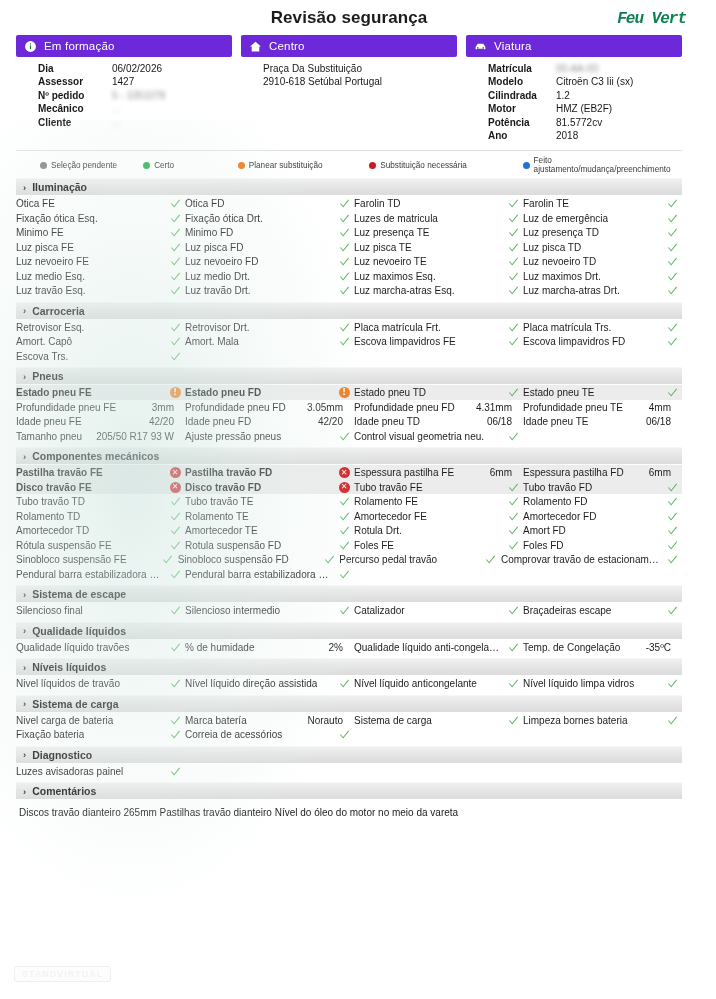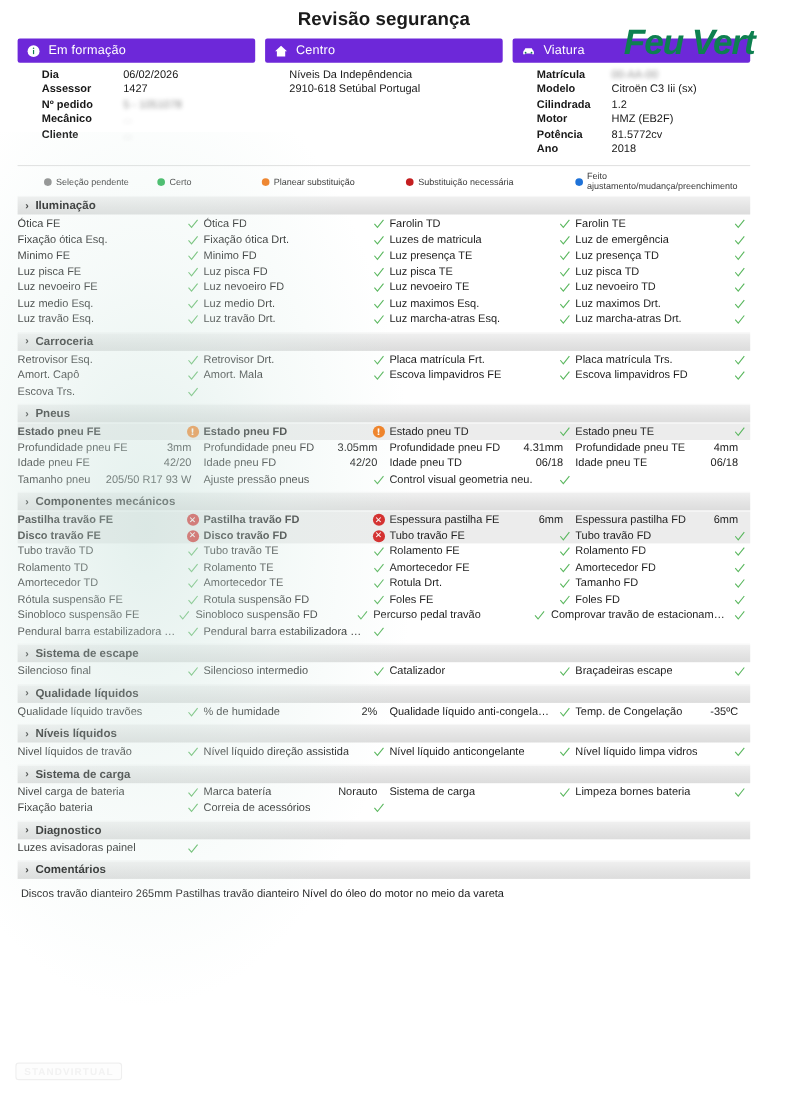--- a/index.html
+++ b/index.html
@@ -17,23 +17,23 @@
     background: radial-gradient(ellipse at 35% 45%, rgba(205,228,222,.55) 0%, rgba(222,238,233,.30) 38%, rgba(255,255,255,0) 70%);
     pointer-events: none;
   }
 
   
   .doc-title {
     text-align: center; font-size: 17px; font-weight: bold; color: #1b1b1b;
     padding-top: 8px; letter-spacing: .1px;
   }
   .logo {
-    position: absolute; right: 12px; top: 20px;
-    font-size: 32px; font-weight: bold; font-style: italic; color: #0e8050;
-    letter-spacing: -1px; font-family: Liberation Sans, sans-serif;
+    position: absolute; right: 12px; top: 10px;
+    font-size: 16px; font-weight: bold; font-style: italic; color: #0e8050;
+    letter-spacing: -1px; font-family: Liberation Mono, monospace;
   }
 
   .cards { display: flex; gap: 9px; padding: 7px 16px 0 16px; }
   .card { flex: 1 1 0; min-width: 0; }
   .card-head {
     background: #6d28d9; color: #fff; height: 22px;
     display: flex; align-items: center; gap: 7px; padding: 0 8px;
     font-size: 11.5px; border-radius: 2px;
   }
   .card-head .ttl { font-weight: normal; letter-spacing: .2px; }
@@ -154,21 +154,21 @@
     </div>
 
     <div class="card">
       <div class="card-head">
         <svg class="ic" viewBox="0 0 24 24">
           <path d="M12 3 L22 12 h-3 v9 h-14 v-9 H2 Z" fill="#fff"></path>
         </svg>
         <span class="ttl">Centro</span>
       </div>
       <div class="kv plain" id="center-rows">
-          <div class="row">Níveis Da Indepêndencia</div>
+          <div class="row">Praça Da Substituição</div>
           <div class="row">2910-618 Setúbal Portugal</div>
         </div>
     </div>
 
     <div class="card">
       <div class="card-head">
         <svg class="ic" viewBox="0 0 24 24">
           <path d="M3 14 q0-3 2-4 l1.6-3 h10.8 l1.6 3 q2 1 2 4 v3 h-3 v-1 h-12 v1 H3 Z" fill="#fff"></path>
           <circle cx="7" cy="14.6" r="1.5" fill="#0f7d4f"></circle>
           <circle cx="17" cy="14.6" r="1.5" fill="#0f7d4f"></circle>
@@ -870,21 +870,21 @@
           <div class="cell c2">
             <span class="lbl">Rotula Drt.</span>
             <span class="sp"></span>
             <span class="mark">
               <svg class="tick" viewBox="0 0 24 24">
                 <path d="M3 12 L9 19 L21 4" fill="none" stroke="#5cb860" stroke-width="2.2"></path>
               </svg>
             </span>
           </div>
           <div class="cell c3">
-            <span class="lbl">Tamanho FD</span>
+            <span class="lbl">Amort FD</span>
             <span class="sp"></span>
             <span class="mark">
               <svg class="tick" viewBox="0 0 24 24">
                 <path d="M3 12 L9 19 L21 4" fill="none" stroke="#5cb860" stroke-width="2.2"></path>
               </svg>
             </span>
           </div>
         </div>
         <div class="r">
           <div class="cell c0">

